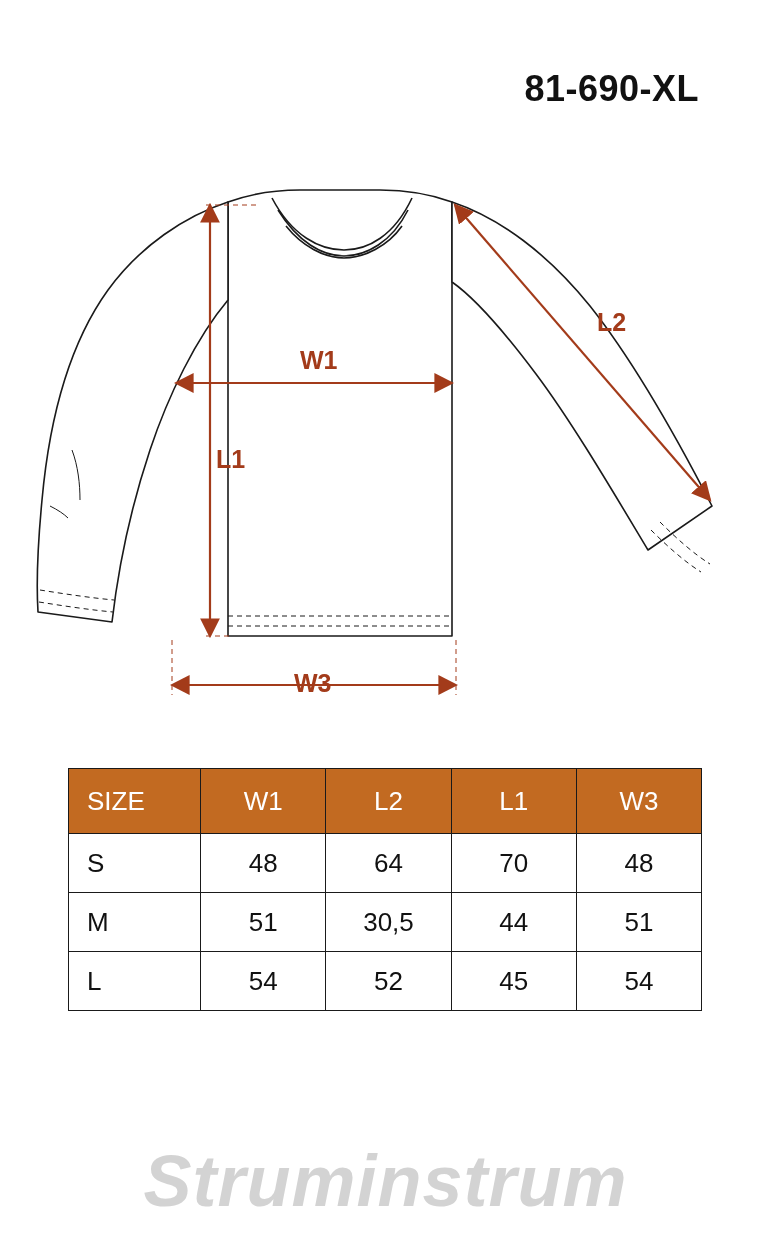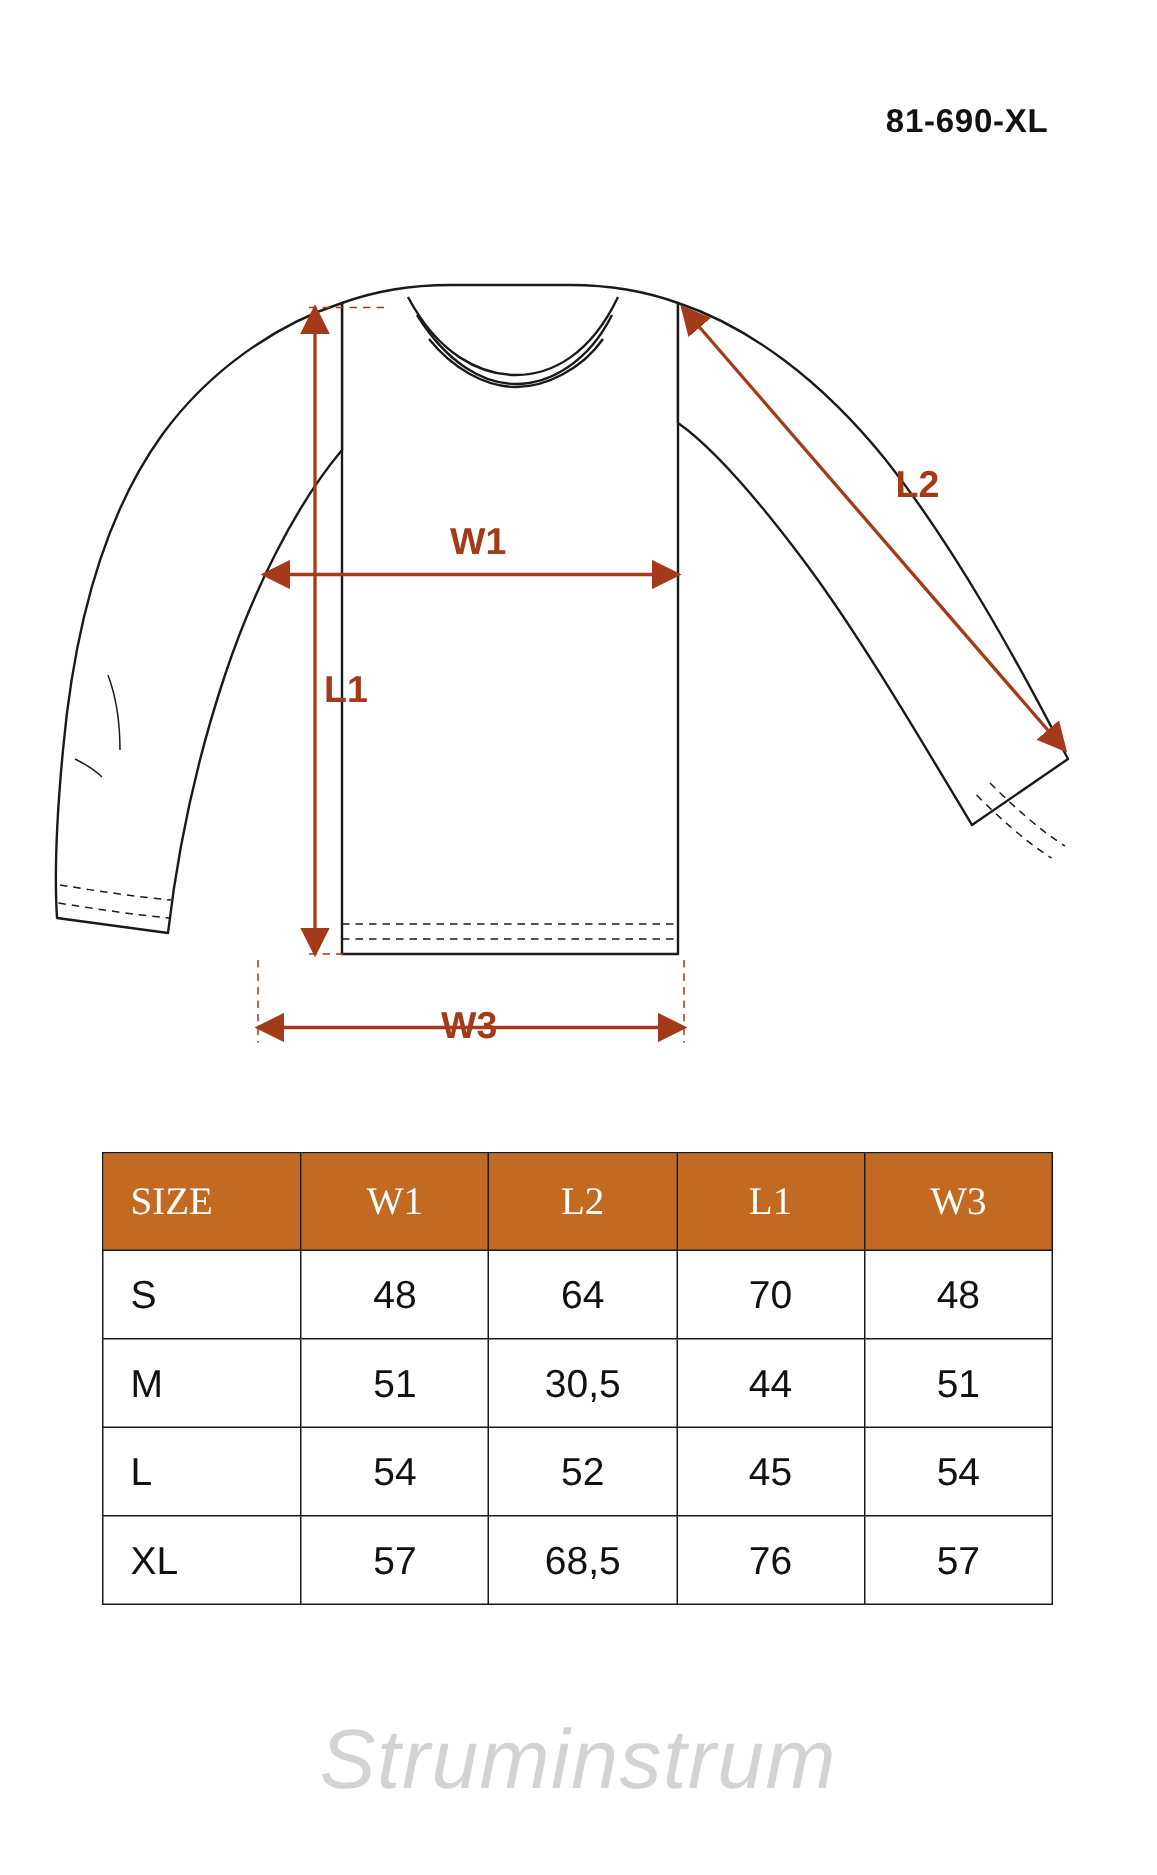--- a/index.html
+++ b/index.html
@@ -13,21 +13,21 @@
     position: relative;
     overflow: hidden;
     font-family: "Liberation Sans", sans-serif;
     color: #1a1a1a;
   }
 
   #product-code {
     position: absolute;
     top: 68px;
     right: 72px;
-    font-size: 22px;
+    font-size: 36px;
     font-weight: bold;
     letter-spacing: 0.5px;
     color: #111111;
   }
 
   #garment-diagram {
     position: absolute;
     top: 150px;
     left: 0;
     width: 771px;
@@ -53,42 +53,41 @@
     font-size: 26px;
     text-align: center;
     font-weight: normal;
     padding: 0;
   }
   table.size-table thead th {
     background: #c26a21;
     color: #ffffff;
     font-weight: normal;
     height: 64px;
-    font-family: Liberation Serif, serif;
   }
   table.size-table thead th.col-size,
   table.size-table tbody td.col-size {
     text-align: left;
     padding-left: 18px;
   }
   table.size-table tbody td {
     color: #111111;
   }
 
   col.c-size { width: 132px; }
   col.c-val  { width: 125px; }
 
   #watermark {
     position: absolute;
     left: 0;
     top: 1140px;
     width: 771px;
     text-align: center;
-    font-size: 56px;
-    font-weight: normal;
+    font-size: 72px;
+    font-weight: bold;
     font-style: italic;
     color: rgba(120, 120, 120, 0.33);
     letter-spacing: 1px;
     pointer-events: none;
     user-select: none;
   }
 </style>
 </head>
 <body>
 
@@ -199,24 +198,17 @@
         <td>44</td>
         <td>51</td>
       </tr>
       <tr>
         <td class="col-size">L</td>
         <td>54</td>
         <td>52</td>
         <td>45</td>
         <td>54</td>
       </tr>
-      <tr>
-        <td class="col-size">XL</td>
-        <td>57</td>
-        <td>68,5</td>
-        <td>76</td>
-        <td>57</td>
-      </tr>
     </tbody>
   </table>
 </div>
 
 <div id="watermark">Struminstrum</div>
 
 </body></html>

